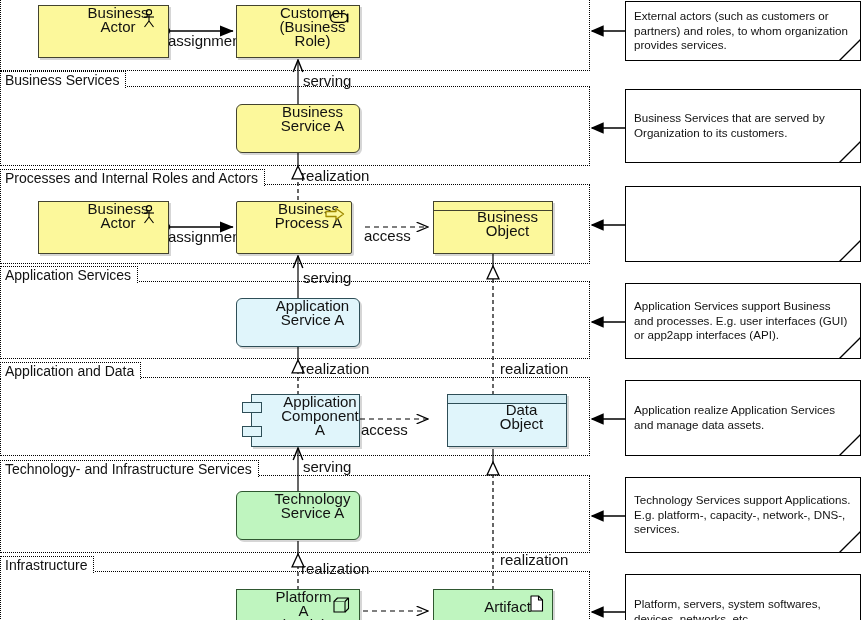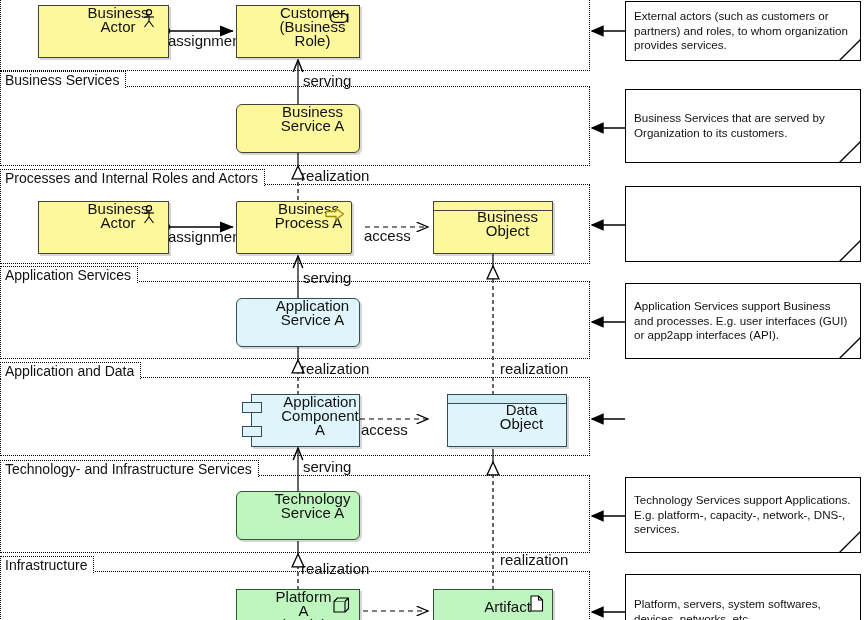--- a/index.html
+++ b/index.html
@@ -335,20 +335,28 @@
 
   <div class="note" style="left:625px;top:283px;width:236px;height:76px;">
     <span class="txt">Application Services support Business and processes. E.g. user interfaces (GUI) or app2app interfaces (API).</span>
     <span class="fold-line">
       <svg width="22" height="22" viewBox="0 0 22 22">
           <path d="M22,0 L0,22" stroke="#000" stroke-width="1.3" fill="none"></path>
         </svg>
     </span>
   </div>
 
+  <div class="note" style="left:625px;top:380px;width:236px;height:76px;">
+    <span class="txt">Application realize Application Services and manage data assets.</span>
+    <span class="fold-line">
+      <svg width="22" height="22" viewBox="0 0 22 22">
+          <path d="M22,0 L0,22" stroke="#000" stroke-width="1.3" fill="none"></path>
+        </svg>
+    </span>
+  </div>
 
   <div class="note" style="left:625px;top:477px;width:236px;height:76px;">
     <span class="txt">Technology Services support Applications. E.g. platform-, capacity-, network-, DNS-, services.</span>
     <span class="fold-line">
       <svg width="22" height="22" viewBox="0 0 22 22">
           <path d="M22,0 L0,22" stroke="#000" stroke-width="1.3" fill="none"></path>
         </svg>
     </span>
   </div>
 

